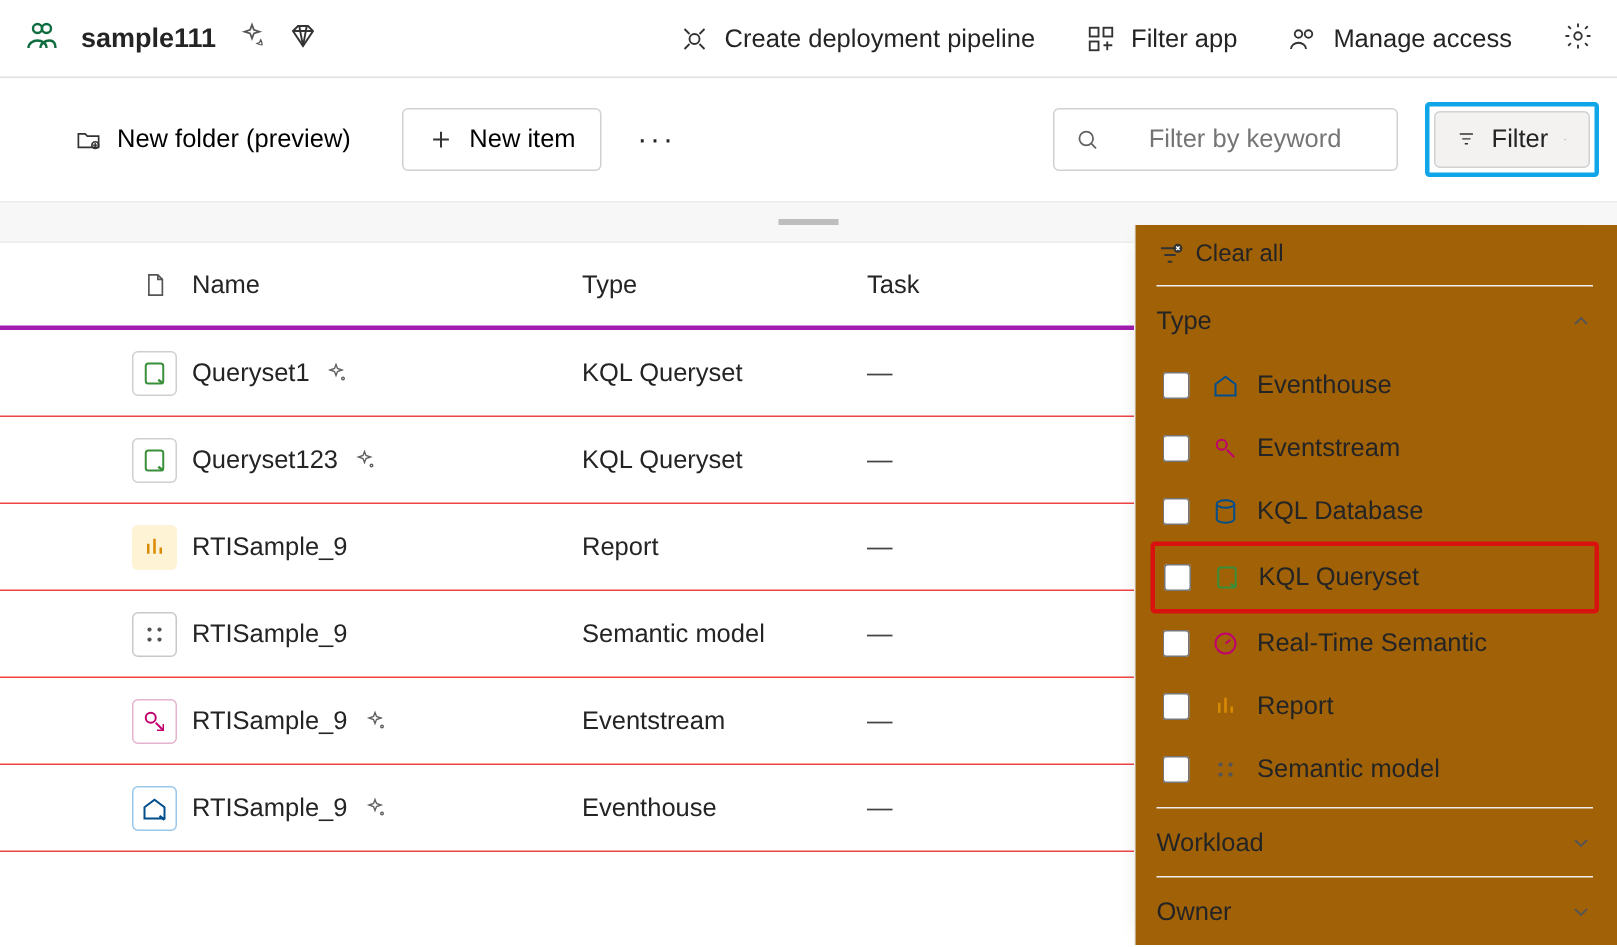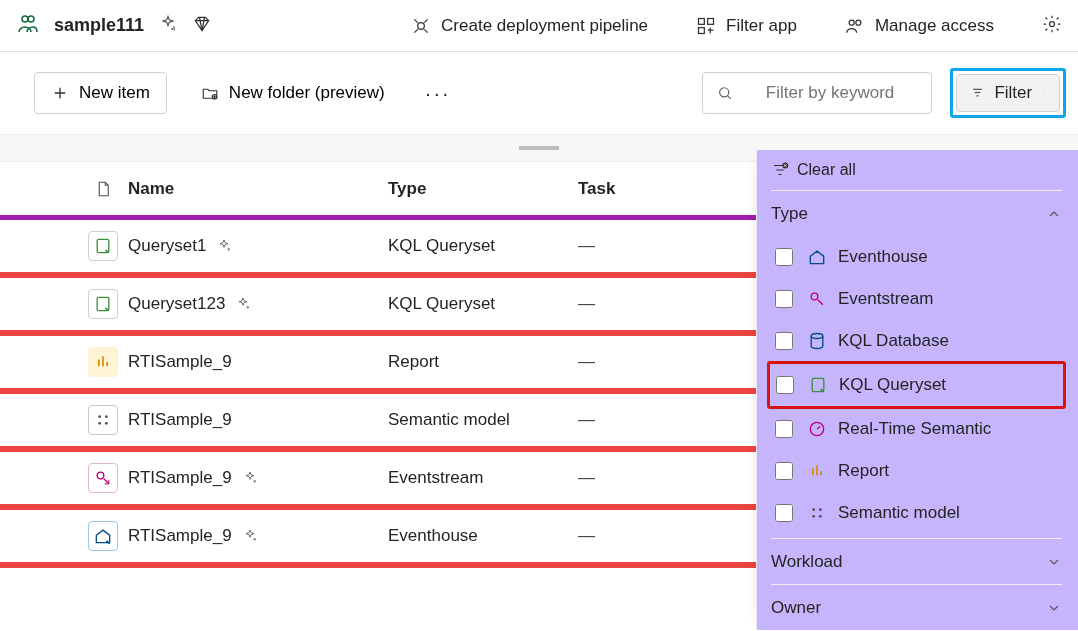--- a/index.html
+++ b/index.html
@@ -25,21 +25,21 @@
     gap: 14px;
     white-space: nowrap;
   }
   .ws-icon svg { width: 24px; height: 24px; }
   .ws-title { font-size: 18px; font-weight: 700; }
   .sparkle-ws svg, .diamond svg { width: 20px; height: 20px; }
   .spacer-flex { flex: 1; }
 
   .top-action { display: flex; align-items: center; gap: 10px; font-size: 17px; color: #242424; cursor: pointer; }
   .top-action svg { width: 20px; height: 20px; }
-  .top-actions { display: flex; align-items: center; gap: 48px; }
+  .top-actions { display: flex; align-items: center; gap: 34px; }
 
   
   .toolbar {
     display: flex;
     align-items: center;
     padding: 16px 12px 16px 34px;
     gap: 18px;
   }
   .btn {
     display: inline-flex;
@@ -109,45 +109,45 @@
     width: 40px; height: 4px; border-top: 2px solid #bdbdbd; border-bottom: 2px solid #bdbdbd;
   }
 
   
   .table { width: 100%; }
   .row, .hrow {
     display: grid;
     grid-template-columns: 78px 50px 260px 190px 140px 1fr;
     align-items: center;
     height: 58px;
-    border-bottom: 6px solid #ef4444;
+    border-bottom: 1px solid #ef4444;
     font-size: 17px;
   }
-  .hrow { font-weight: 700; border-bottom: 5px solid #a21caf; }
+  .hrow { font-weight: 400; border-bottom: 3px solid #a21caf; }
   .row .name-cell { display: flex; align-items: center; gap: 10px; }
   .row .task-cell { color: #444; }
   .icon-col { display:flex; justify-content:center; }
   .file-icon { width:30px; height:30px; display:flex; align-items:center; justify-content:center; border:1px solid #cfcfcf; border-radius:4px; background:#fff; }
   .file-icon.report { border:none; background:#fff3d6; }
   .file-icon.semantic { border-color:#c8c8c8; }
   .file-icon.es { border-color:#e6b3ce; }
   .file-icon.eh { border-color:#99c7ea; }
   .file-icon svg { width:20px; height:20px; }
 
   .name-link { color:#242424; }
   .sparkle-sm { display:inline-flex; }
   .sparkle-sm svg { width:16px; height:16px; color:#616161; }
 
   
   .filter-panel {
     position: absolute;
     top: 150px;
     right: 0;
     width: 322px;
-    background: #c4b5fd;
+    background: #a16207;
     border-left: 1px solid #ededed;
     padding: 0 16px 0 14px;
     box-shadow: -8px 0 14px -12px rgba(0,0,0,0.15);
   }
   .clear-all {
     display:flex; align-items:center; gap:8px;
     height: 40px; font-size:16px; color:#242424; cursor:pointer;
   }
   .clear-all svg { width:18px; height:18px; }
 
@@ -241,33 +241,33 @@
     <span>
       <svg viewBox="0 0 24 24" width="20" height="20" fill="none" stroke="#333" stroke-width="1.5">
           <circle cx="12" cy="12" r="3"></circle>
           <path d="M12 2v3M12 19v3M4.2 4.2l2.1 2.1M17.7 17.7l2.1 2.1M2 12h3M19 12h3M4.2 19.8l2.1-2.1M17.7 6.3l2.1-2.1"></path>
         </svg>
     </span>
   </div>
 </div>
 
 <div class="toolbar">
-  <button class="btn">
-    <svg viewBox="0 0 24 24" fill="none" stroke="#333" stroke-width="1.8">
-        <path d="M12 5v14M5 12h14"></path>
-      </svg>
-    <span>New item</span>
-  </button>
   <button class="btn ghost">
     <svg viewBox="0 0 24 24" fill="none" stroke="#333" stroke-width="1.5">
         <path d="M3 7h6l2 2h10v10H3z"></path>
         <circle cx="18" cy="17" r="3"></circle>
         <path d="M18 15v4M16 17h4" stroke-width="1.2"></path>
       </svg>
     <span>New folder (preview)</span>
+  </button>
+  <button class="btn">
+    <svg viewBox="0 0 24 24" fill="none" stroke="#333" stroke-width="1.8">
+        <path d="M12 5v14M5 12h14"></path>
+      </svg>
+    <span>New item</span>
   </button>
   <span class="ellipsis">···</span>
 
   <div class="search-wrap">
     <svg viewBox="0 0 24 24" fill="none" stroke="currentColor" stroke-width="1.8">
         <circle cx="11" cy="11" r="7"></circle>
         <path d="M21 21l-5-5"></path>
       </svg>
     <input type="text" placeholder="Filter by keyword" style="">
   </div>

